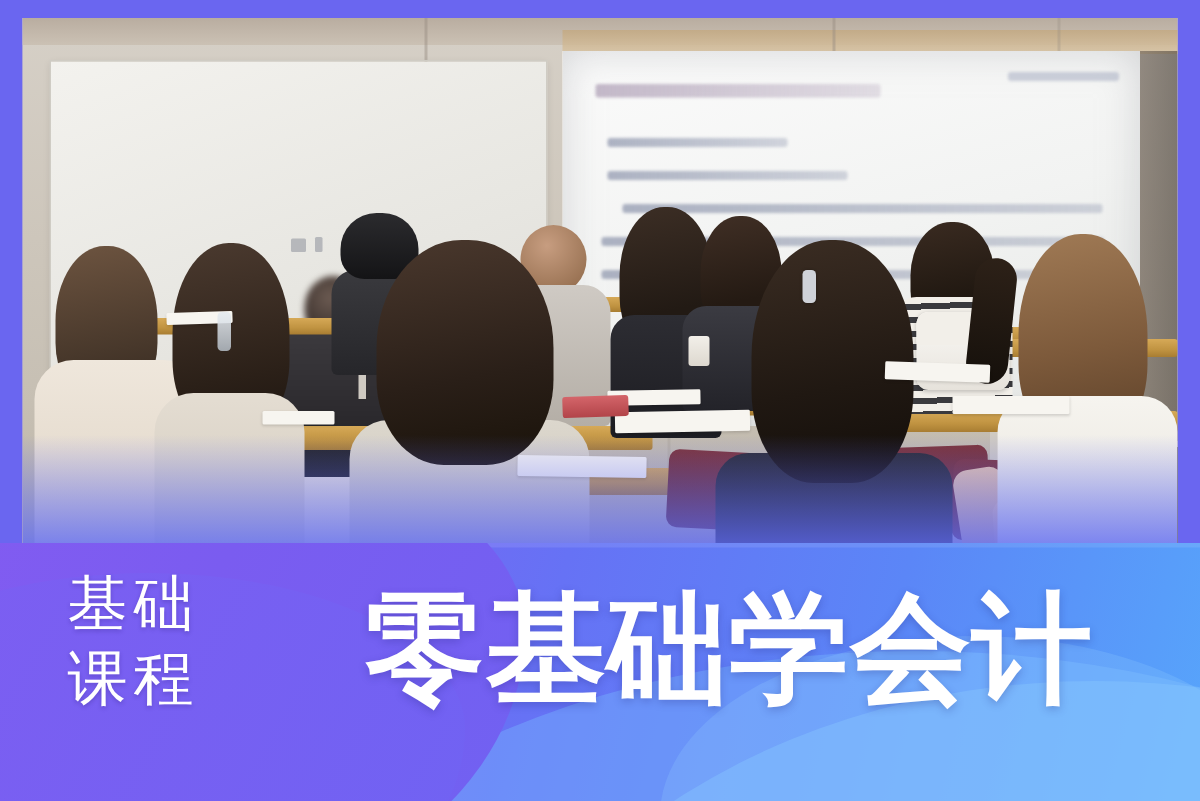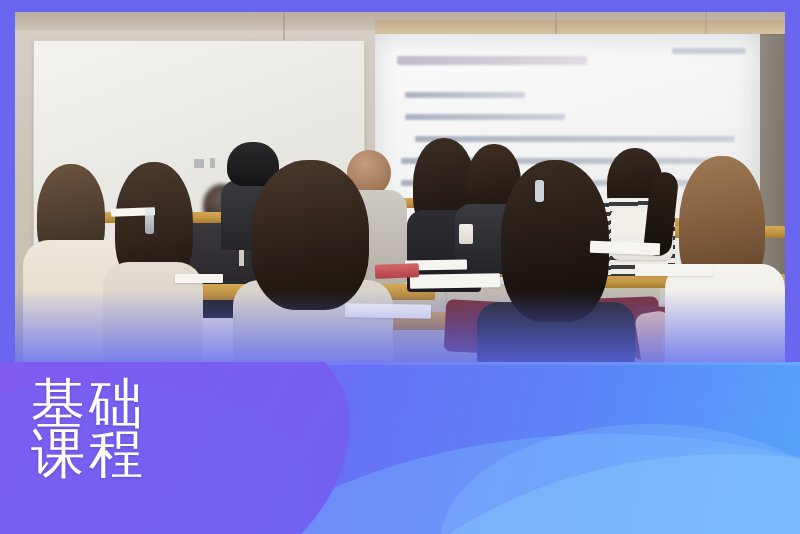--- a/index.html
+++ b/index.html
@@ -333,21 +333,21 @@
   .band-seam {
     position: absolute; left: 0; top: 0; width: 100%; height: 3px;
     background: rgba(255,255,255,.10);
   }
 
   
   .subtitle {
     position: absolute; left: 28px; top: 378px;
     width: 122px;
     color: #ffffff;
-    font-size: 54px;
+    font-size: 40px;
     line-height: 50px;
     letter-spacing: 4px;
     font-weight: 400;
     text-align: center;
     white-space: pre-line;
     text-shadow: 0 1px 3px rgba(40,20,110,.28);
     z-index: 6;
   }
   .title {
     position: absolute; left: 243px; top: 387px;
@@ -506,15 +506,16 @@
     <div class="swoosh-a"></div>
     <div class="swoosh-b"></div>
     <div class="swoosh-c"></div>
     <div class="blob"></div>
     <div class="blob2"></div>
   </div>
 
   <div class="subtitle">基础
 课程</div>
 
+  <div class="title">零基础学会计</div>
 
 
 </div>
 
 </body></html>

